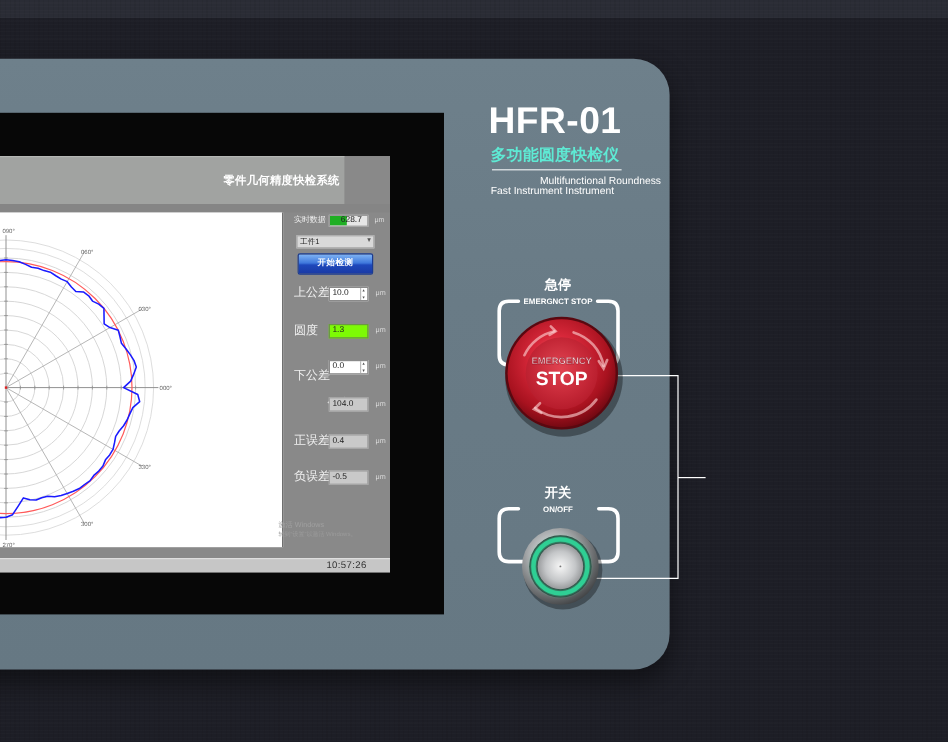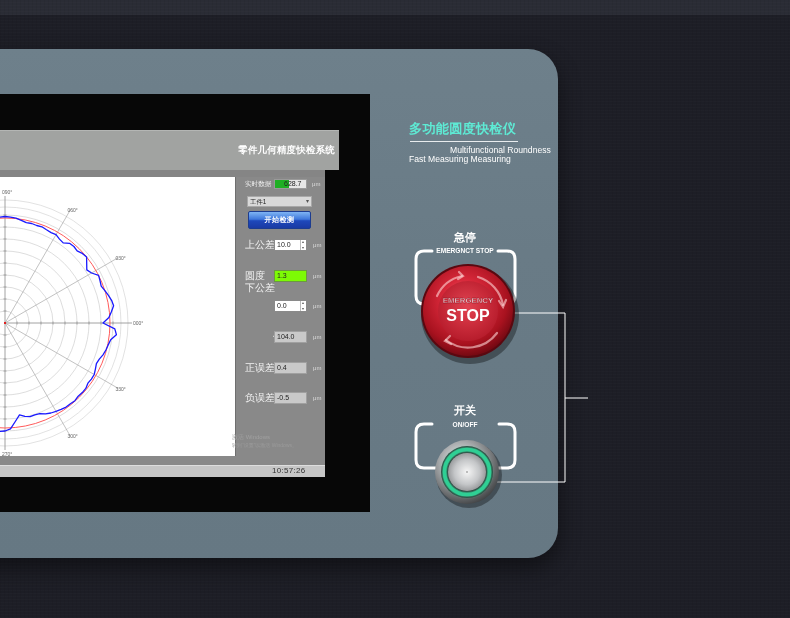--- a/index.html
+++ b/index.html
@@ -7,21 +7,21 @@
   .abs{position:absolute;}
   .bg-band{left:0;top:0;width:790px;height:15px;background:#2a2c35;}
   .bg-noise{left:0;top:0;width:790px;height:618px;
     background-image:repeating-linear-gradient(0deg,rgba(255,255,255,0.012) 0 1px,transparent 1px 3px),
                      repeating-linear-gradient(90deg,rgba(0,0,0,0.05) 0 1px,transparent 1px 4px);}
   .panel{left:-40px;top:49px;width:598px;height:509px;border-radius:0 30px 30px 0;
     background:linear-gradient(180deg,#6e808b 0%,#697b86 40%,#667883 100%);
     box-shadow:0 10px 22px rgba(0,0,0,0.45);}
   .bezel{left:0;top:94px;width:370px;height:418px;background:#070707;}
   .screen{left:0;top:130px;width:325px;height:347px;background:#898989;overflow:hidden;}
-  .titlebar{left:0;top:130px;width:339px;height:40px;background:#a1a3a1;border-top:1px solid #b4b6b4;box-sizing:border-box;}
+  .titlebar{left:0;top:130px;width:287px;height:40px;background:#a1a3a1;border-top:1px solid #b4b6b4;box-sizing:border-box;}
   .title-text{right:4px;top:13px;font-size:9.4px;font-weight:bold;color:#fff;white-space:nowrap;letter-spacing:0.3px;}
   .strip{left:0;top:170px;width:325px;height:7px;background:#858585;}
   .chart-area{left:0;top:177px;width:236px;height:279px;background:#fff;border-right:1px solid #6f6f6f;box-sizing:border-box;overflow:hidden;}
   .statusbar{left:0;top:465px;width:325px;height:12px;background:#c6c6c6;border-top:1px solid #dedede;box-sizing:border-box;}
   .status-time{left:272px;top:465px;height:12px;line-height:12px;font-size:8px;color:#333;letter-spacing:0.3px;}
   .lbl-small{font-size:6.6px;color:#f0f0f0;white-space:nowrap;line-height:10px;}
   .lbl{font-size:10px;color:#f2f2f2;white-space:nowrap;line-height:12px;}
   .unit{font-size:6px;color:#dcdcdc;white-space:nowrap;line-height:12px;}
   .rt-field{left:274px;top:179px;width:33px;height:10px;background:#e6e6e6;border:1px solid #9a9a9a;box-sizing:border-box;overflow:hidden;}
   .rt-green{position:absolute;left:0;top:0;width:14px;height:100%;background:#1faf24;}
@@ -149,21 +149,21 @@
       </div>
   </div>
   <span class="abs unit" style="left:313px;top:239px;">μm</span>
 
   <span class="abs lbl" style="left:245px;top:270px;">圆度</span>
   <div class="abs field highlight" style="top:270px;">
     <span class="fv">1.3</span>
   </div>
   <span class="abs unit" style="left:313px;top:270px;">μm</span>
 
-  <span class="abs lbl" style="left:245px;top:282px;">下公差</span>
+  <span class="abs lbl" style="left:245px;top:308px;">下公差</span>
   <div class="abs field spinner" style="top:300px;">
     <span class="fv">0.0</span>
     <div class="spin">
         <i class="up"></i>
         <i class="dn"></i>
       </div>
   </div>
   <span class="abs unit" style="left:313px;top:300px;">μm</span>
 
   <span class="abs lbl" style="left:245px;top:331px;margin-left:28px;">偏心</span>
@@ -183,24 +183,25 @@
     <span class="fv">-0.5</span>
   </div>
   <span class="abs unit" style="left:313px;top:392px;">μm</span>
 
   <span class="abs wm1">激活 Windows</span>
   <span class="abs wm2">转到“设置”以激活 Windows。</span>
 
   <div class="abs statusbar"></div>
   <span class="abs status-time">10:57:26</span>
 
+  <span class="abs model">HFR-01</span>
   <span class="abs name-cn">多功能圆度快检仪</span>
   <div class="abs name-rule"></div>
   <span class="abs name-en" style="top:145px;padding-left:41px;">Multifunctional Roundness</span>
-  <span class="abs name-en" style="top:154px;">Fast Measuring Measuring</span>
+  <span class="abs name-en" style="top:154px;">Fast Instrument Instrument</span>
 
   <svg class="abs" style="left:0;top:0;" width="790" height="618" viewBox="0 0 790 618" xmlns="http://www.w3.org/2000/svg">
     <defs>
       <radialGradient id="redDome" cx="45%" cy="38%" r="65%">
         <stop offset="0%" stop-color="#f2707a"></stop>
         <stop offset="35%" stop-color="#d8283a"></stop>
         <stop offset="75%" stop-color="#a8121f"></stop>
         <stop offset="100%" stop-color="#6a0710"></stop>
       </radialGradient>
       <radialGradient id="redFace" cx="50%" cy="45%" r="60%">

